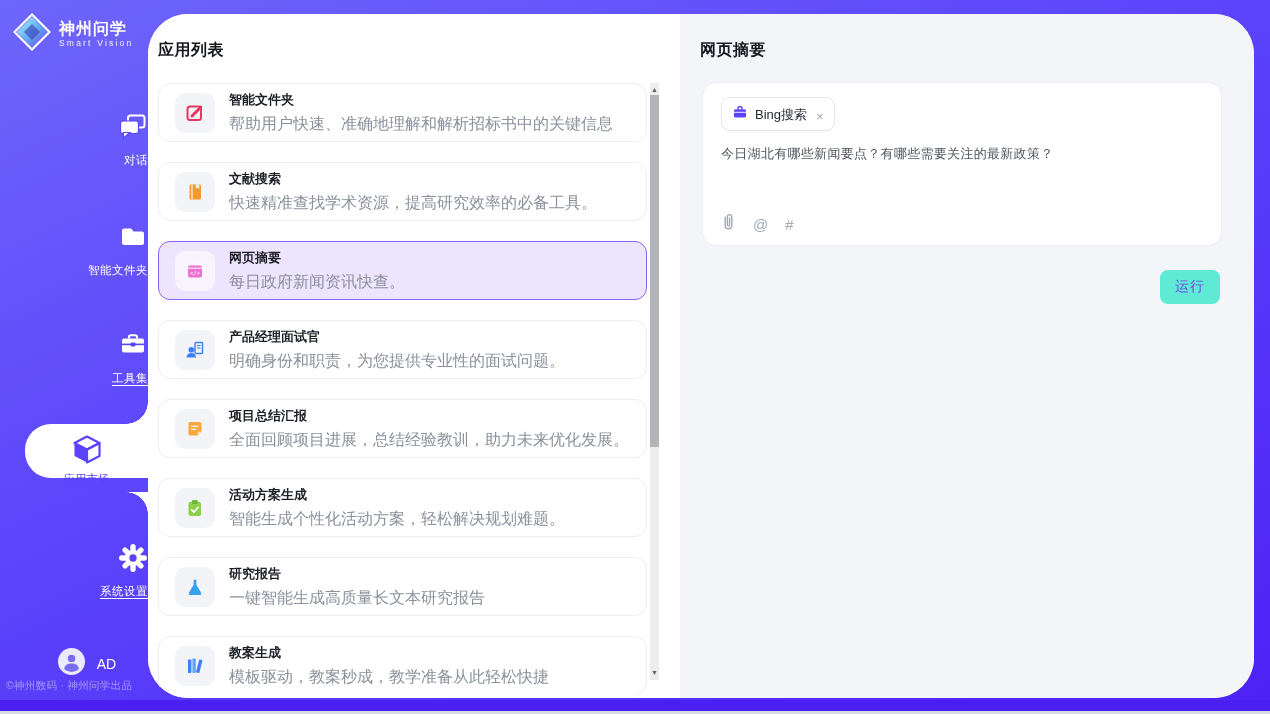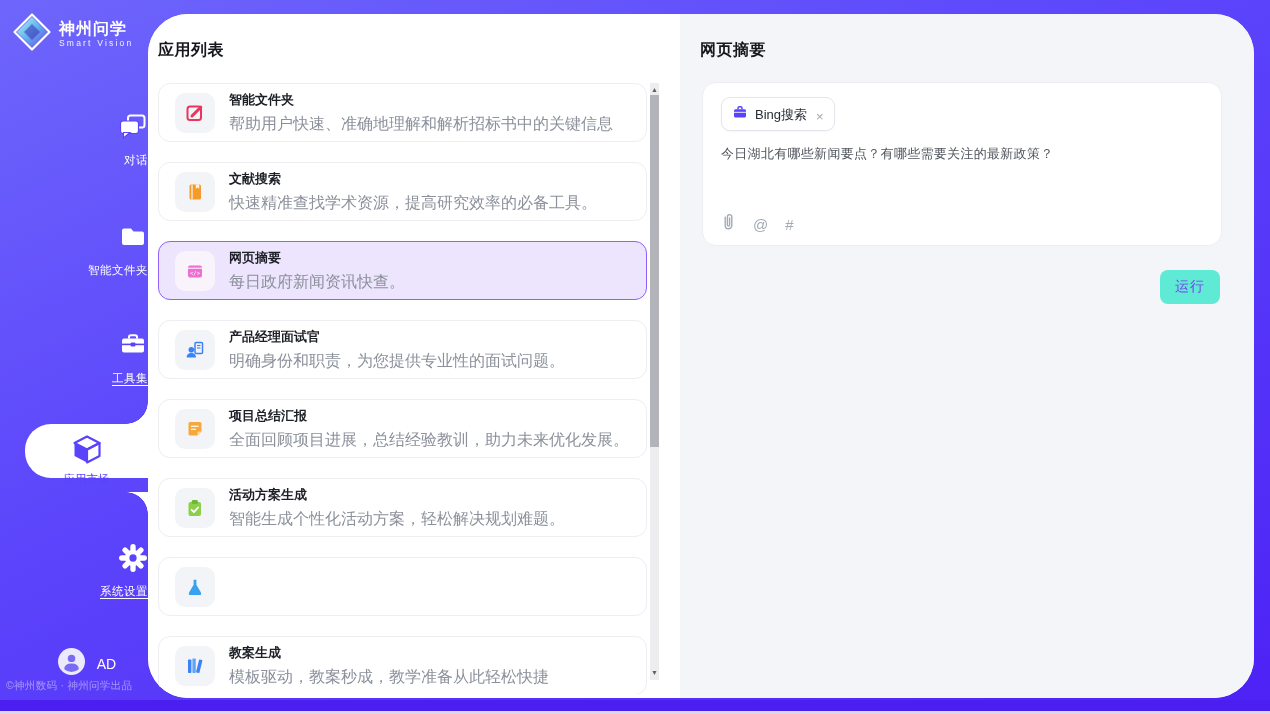--- a/index.html
+++ b/index.html
@@ -269,20 +269,24 @@
         </div>
       </div>
 
       <div class="app-card">
         <span class="app-icon">
           <svg width="20" height="20" viewBox="0 0 20 20">
             <path d="M8.6 2.8 h2.8 v5 l4.4 7.4 q1 1.8-1.1 1.8 H5.3 q-2.1 0-1.1-1.8 L8.6 7.8 z" fill="#38a1f0"></path>
             <line x1="4.5" y1="17.2" x2="15.5" y2="17.2" stroke="#38a1f0" stroke-width="1.4" stroke-linecap="round"></line>
           </svg>
         </span>
+        <div class="app-meta">
+          <div class="app-title">研究报告</div>
+          <div class="app-desc">一键智能生成高质量长文本研究报告</div>
+        </div>
       </div>
 
       <div class="app-card">
         <span class="app-icon">
           <svg width="20" height="20" viewBox="0 0 20 20">
             <rect x="3" y="3.5" width="3.4" height="13.5" rx=".8" fill="#3b82f6"></rect>
             <rect x="7.4" y="2.5" width="3.4" height="14.5" rx=".8" fill="#60a5fa"></rect>
             <rect x="12.6" y="3.5" width="3.4" height="13.5" rx=".8" fill="#3b82f6" transform="rotate(14 14.3 10)"></rect>
           </svg>
         </span>

